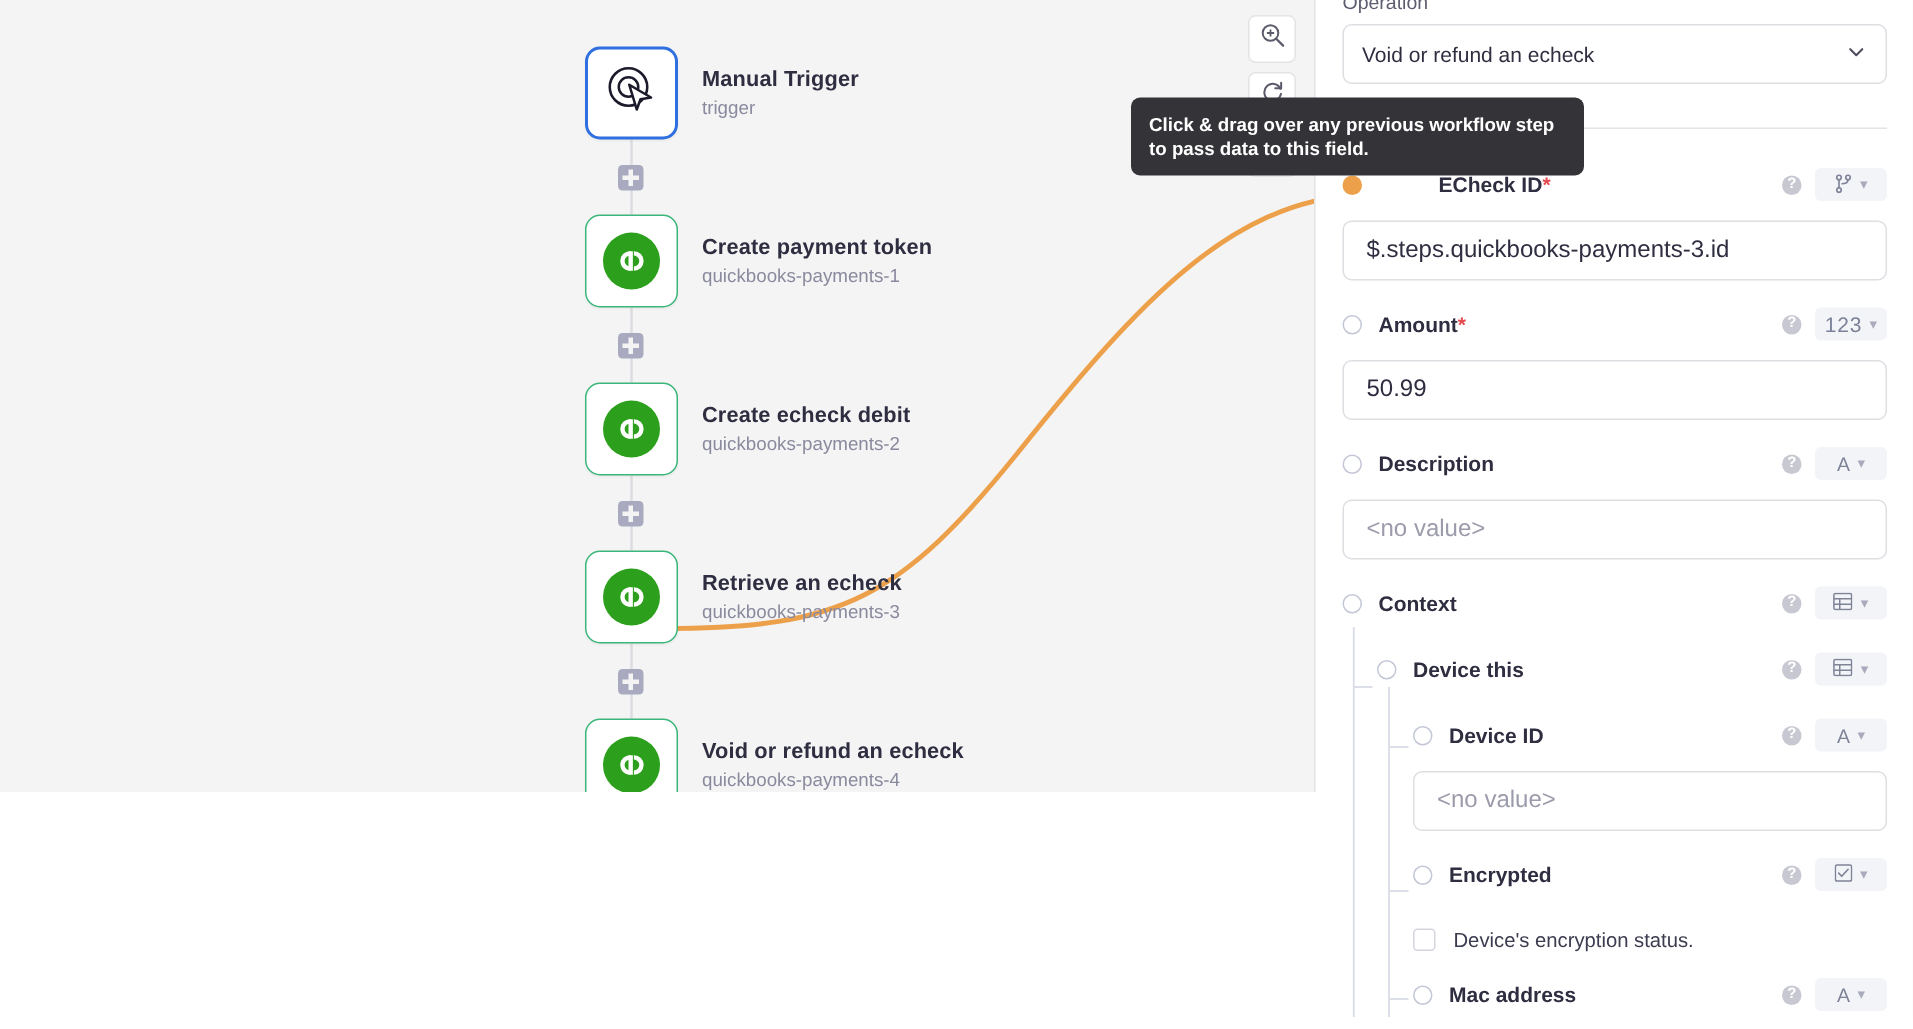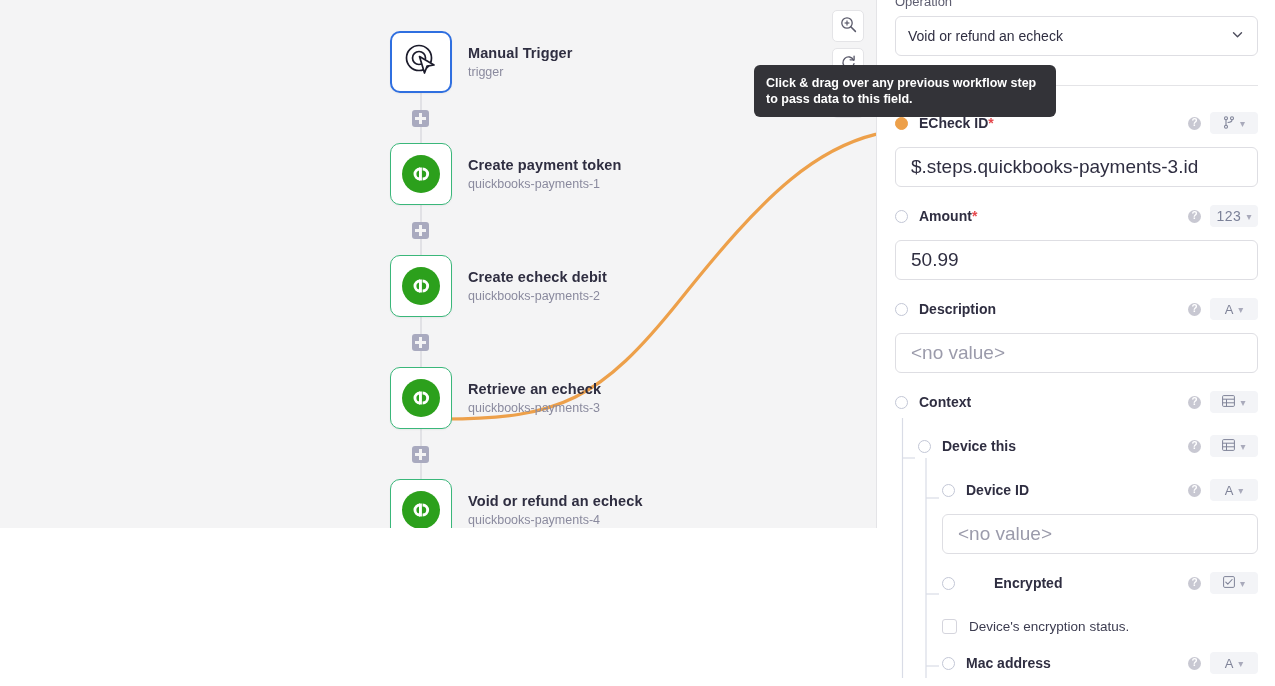--- a/index.html
+++ b/index.html
@@ -148,21 +148,21 @@
     width:13px; height:13px; border-radius:50%;
     border: 1.6px solid #c3c7d6; background:#fff;
     flex:0 0 auto; margin-right: 11px;
   }
   .bullet.filled { background:#eda04a; border-color:#eda04a; }
 
   .value-input {
     height: 40px; margin-top: 9px;
     border:1px solid #dedee3; border-radius:6px;
     display:flex; align-items:center; padding: 0 15px;
-    font-size: 19px; color:#2f2e41;
+    font-size: 16px; color:#2f2e41;
     cursor: text;
   }
   .value-input.placeholder { color:#9b9bab; }
 
   .checkbox-row { display:flex; align-items:flex-end; margin-top: 14px; height: 22px; }
   .cb {
     width:15px; height:15px; border:1px solid #d5d5dd; border-radius:3px;
     background:#fff; margin-right: 12px; cursor:pointer; flex:0 0 auto;
   }
   .cb-label { font-size:13.5px; color:#3c3c50; }
@@ -321,21 +321,21 @@
             </svg>
         </span>
       </div>
 
       <div class="section-divider">
         <span class="dash"></span>
         <span class="lbl">INPUT</span>
         <span class="rule"></span>
       </div>
 
-      <div class="prop-row" style="margin-top:16px;">
+      <div class="prop-row" style="margin-top:16px;gap:40px;">
         <span class="bullet filled"></span>
         <span class="prop-name"><span>ECheck ID</span><span class="req">*</span></span>
         <span class="prop-right">
           <span class="help-icon">?</span>
           <span class="type-pill">
             <span class="type-glyph">
               <svg width="12" height="13" viewBox="0 0 12 13">
                 <circle cx="3" cy="2.3" r="1.5" fill="none" stroke="#7f8398" stroke-width="1.1"></circle>
                 <circle cx="9" cy="2.3" r="1.5" fill="none" stroke="#7f8398" stroke-width="1.1"></circle>
                 <circle cx="3" cy="10.7" r="1.5" fill="none" stroke="#7f8398" stroke-width="1.1"></circle>
@@ -418,21 +418,21 @@
         <span class="prop-right">
           <span class="help-icon">?</span>
           <span class="type-pill">
             <span class="type-glyph">A</span>
             <span class="type-caret">▾</span>
           </span>
         </span>
       </div>
       <div class="value-input placeholder" style="margin-left:47px;">&lt;no value&gt;</div>
 
-      <div class="prop-row" style="padding-left:47px;gap:28px;">
+      <div class="prop-row" style="padding-left:47px;">
         <span class="bullet"></span>
         <span class="prop-name">Encrypted</span>
         <span class="prop-right">
           <span class="help-icon">?</span>
           <span class="type-pill">
             <span class="type-glyph">
               <svg width="12" height="12" viewBox="0 0 12 12">
                 <rect x="0.6" y="0.6" width="10.8" height="10.8" rx="1.2" fill="none" stroke="#7f8398" stroke-width="1"></rect>
                 <path d="M2.8 6.1 L4.8 8.2 L9.1 3.5" fill="none" stroke="#7f8398" stroke-width="1.1" stroke-linecap="round" stroke-linejoin="round"></path>
               </svg>

